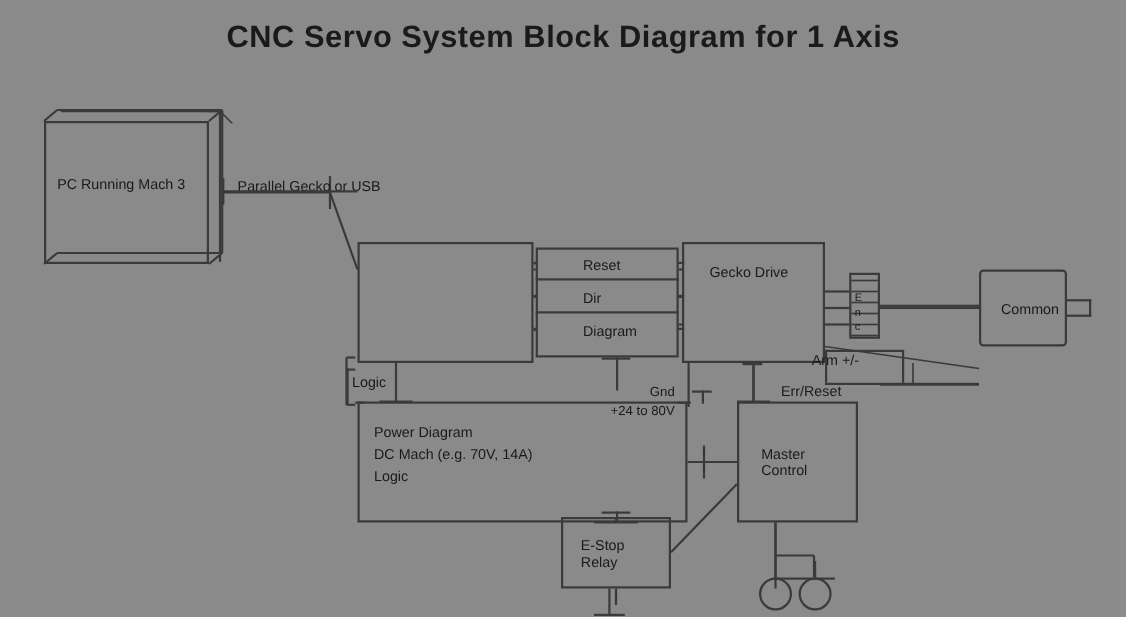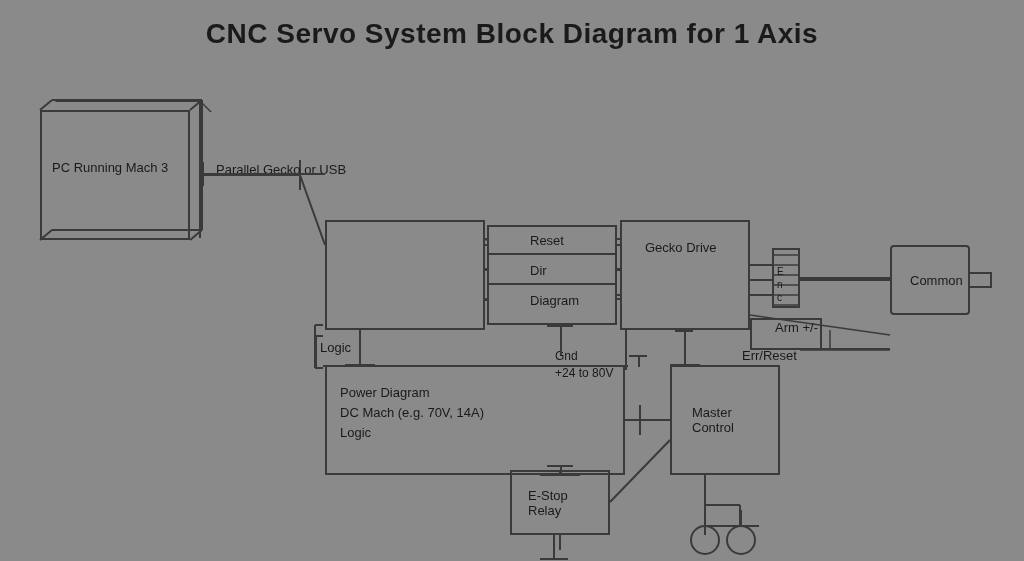--- a/index.html
+++ b/index.html
@@ -151,39 +151,39 @@
 
   <div style="position:absolute;left:467px;top:183px;width:130px;height:2px;background:#3a3a3a;"></div>
   <div style="position:absolute;left:467px;top:213px;width:130px;height:2px;background:#3a3a3a;"></div>
 
   <div style="position:absolute;left:600px;top:150px;width:130px;height:110px;border:2px solid #3a3a3a;background:transparent;"></div>
   <div class="label" style="left:625px;top:170px;text-align:right;">Gecko Drive</div>
 
   <div style="position:absolute;left:752px;top:178px;width:28px;height:60px;border:2px solid #3a3a3a;background:transparent;"></div>
   <div class="label-small" style="left:757px;top:195px;font-size:10px;line-height:1.3;">E<br>n<br>c</div>
 
-  <div class="label" style="left:755px;top:250px;">Arm +/-</div>
+  <div class="label" style="left:718px;top:250px;">Arm +/-</div>
 
   <div style="position:absolute;left:870px;top:175px;width:80px;height:70px;border:2px solid #3a3a3a;border-radius:4px;background:transparent;"></div>
   <div style="position:absolute;left:950px;top:202px;width:22px;height:16px;border:2px solid #3a3a3a;border-left:none;background:transparent;"></div>
   <div class="label" style="left:890px;top:203px;">Common</div>
 
   <div style="position:absolute;left:305px;top:295px;width:300px;height:110px;border:2px solid #3a3a3a;background:transparent;"></div>
   <div class="label" style="left:320px;top:315px;">Power Diagram</div>
   <div class="label" style="left:320px;top:335px;">DC Mach (e.g. 70V, 14A)</div>
   <div class="label" style="left:320px;top:355px;">Logic</div>
 
-  <div class="label" style="left:535px;top:278px;font-size:12px;line-height:1.4;">Gnd<br>+24 to 80V</div>
+  <div class="label" style="left:535px;top:278px;font-size:12px;line-height:1.4;text-align:right;">Gnd<br>+24 to 80V</div>
 
   <div class="label" style="left:300px;top:270px;">Logic</div>
 
   <div style="position:absolute;left:650px;top:295px;width:110px;height:110px;border:2px solid #3a3a3a;background:transparent;"></div>
   <div class="label" style="left:672px;top:335px;font-size:13px;">Master<br>Control</div>
 
-  <div class="label" style="left:690px;top:278px;margin-left:32px;">Err/Reset</div>
+  <div class="label" style="left:690px;top:278px;">Err/Reset</div>
 
   <div style="position:absolute;left:490px;top:400px;width:100px;height:65px;border:2px solid #3a3a3a;background:transparent;"></div>
   <div class="label" style="left:508px;top:418px;font-size:13px;">E-Stop<br>Relay</div>
 
   <div class="label" style="left:526px;top:488px;">AC</div>
 
   <div style="position:absolute;left:670px;top:455px;width:30px;height:30px;border:2px solid #3a3a3a;border-radius:50%;background:transparent;"></div>
   <div class="label" style="left:665px;top:490px;">Start</div>
 
   <div style="position:absolute;left:706px;top:455px;width:30px;height:30px;border:2px solid #3a3a3a;border-radius:50%;background:transparent;"></div>

